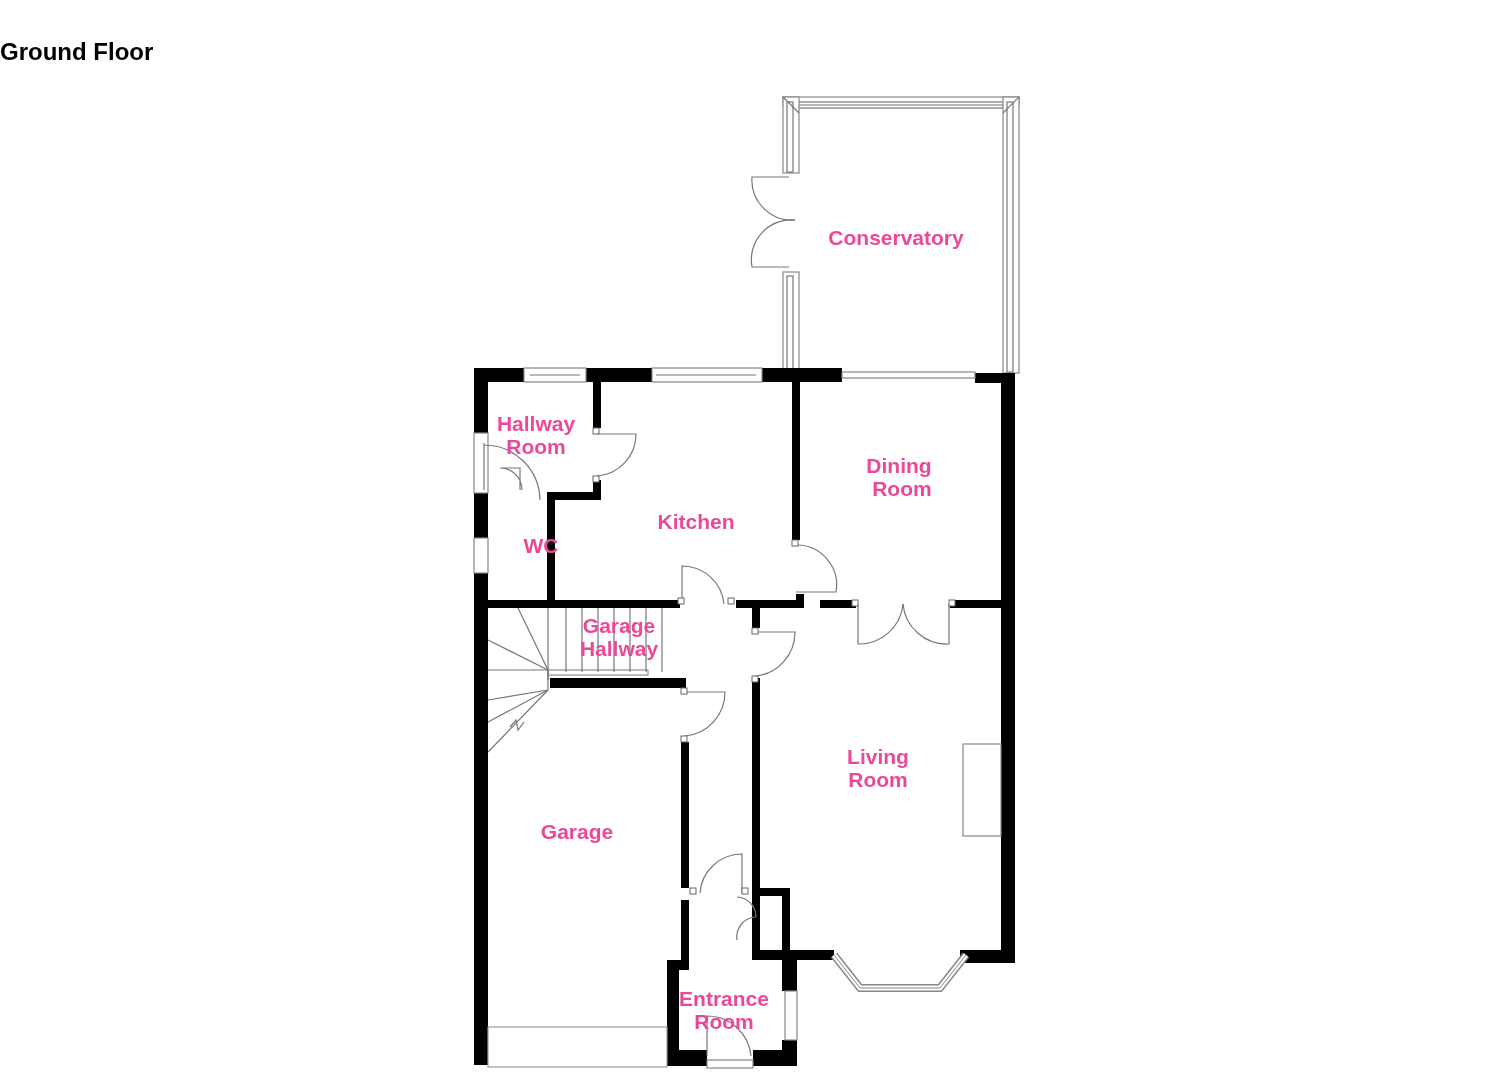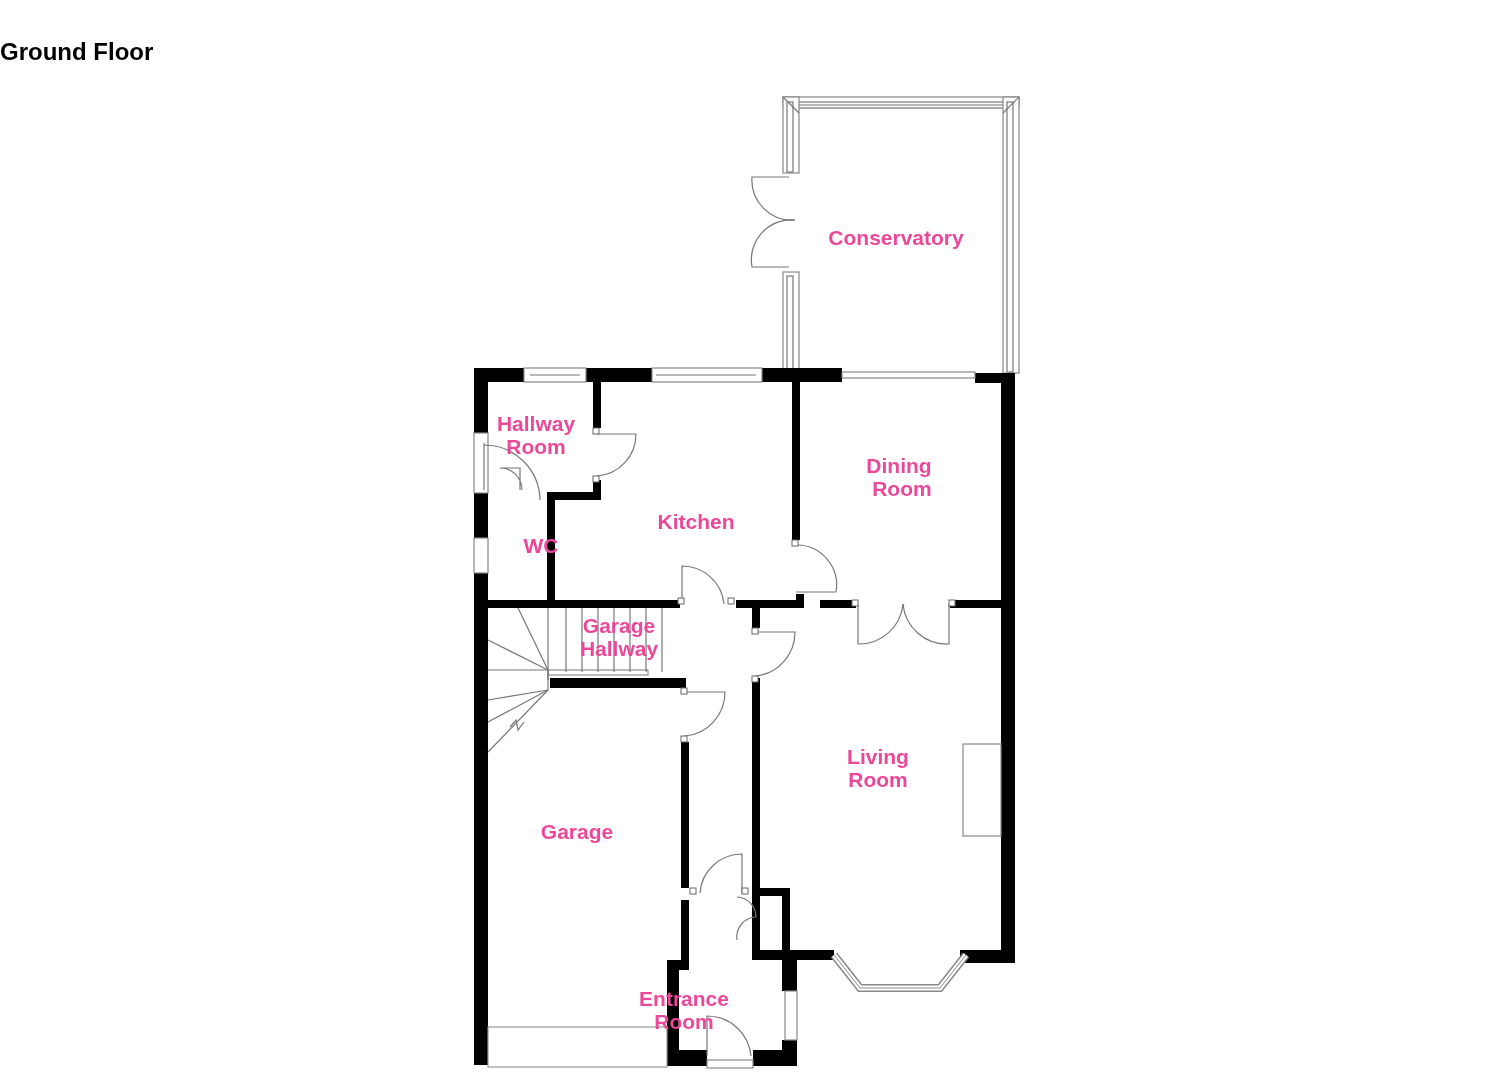--- a/index.html
+++ b/index.html
@@ -165,13 +165,13 @@
 </svg>
 
 <div class="label" style="left:896px;top:237px;"><span>Conservatory</span></div>
 <div class="label" style="left:536px;top:435px;"><span>Hallway</span><br><span>Room</span></div>
 <div class="label" style="left:696px;top:481px;margin-top:40px;"><span>Kitchen</span></div>
 <div class="label" style="left:899px;top:477px;text-align:right;"><span>Dining</span><br><span>Room</span></div>
 <div class="label" style="left:517px;top:545px;margin-left:24px;"><span>WC</span></div>
 <div class="label" style="left:619px;top:637px;"><span>Garage</span><br><span>Hallway</span></div>
 <div class="label" style="left:878px;top:768px;text-align:center;"><span>Living</span><br><span>Room</span></div>
 <div class="label" style="left:577px;top:831px;text-align:right;"><span>Garage</span></div>
-<div class="label" style="left:684px;top:1010px;"><span>Entrance</span><br><span>Room</span></div>
+<div class="label" style="left:724px;top:1010px;"><span>Entrance</span><br><span>Room</span></div>
 
 </body></html>

